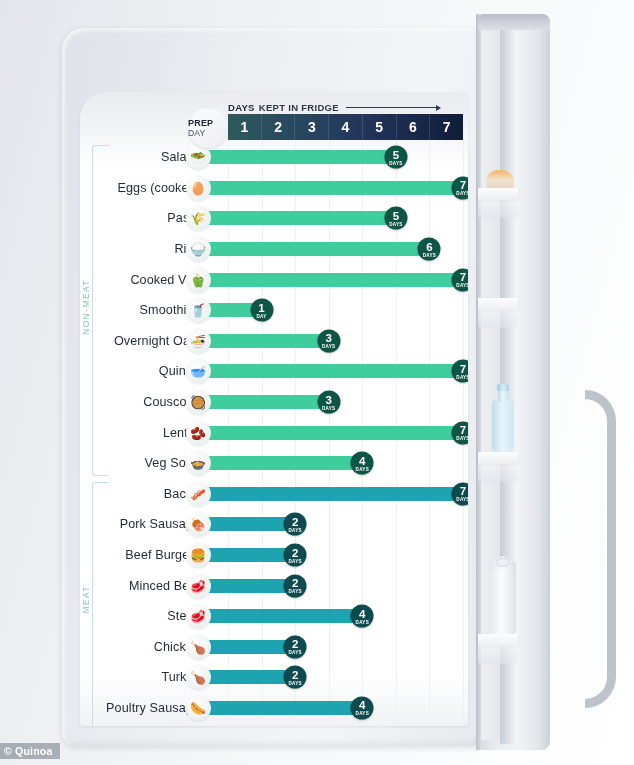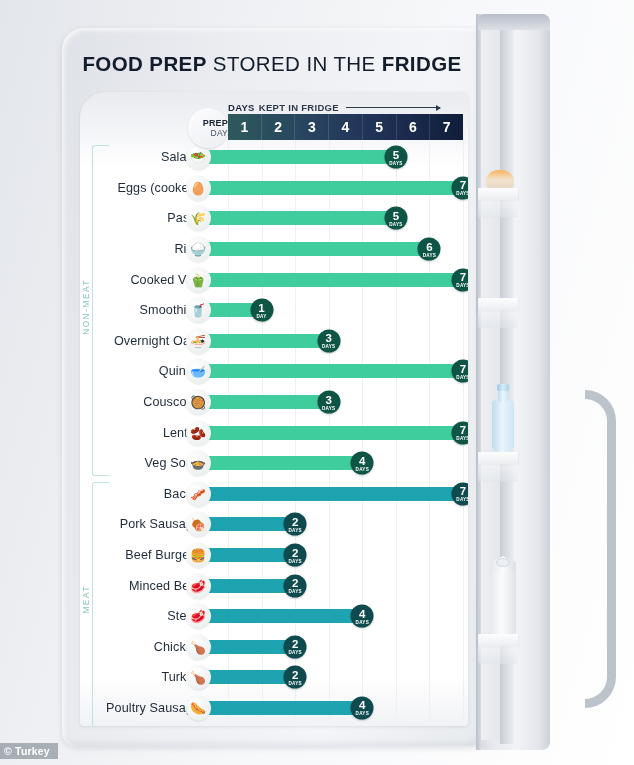--- a/index.html
+++ b/index.html
@@ -78,21 +78,21 @@
     flex:1;display:flex;align-items:center;justify-content:center;
     color:#fff;font-size:14px;font-weight:bold;
     border-right:1px solid rgba(255,255,255,.13);
   }
   #day-strip .cell:last-child{border-right:none;}
 
   #prep-day{
     position:absolute;left:108px;top:2px;width:40px;height:40px;border-radius:50%;
     background:linear-gradient(145deg,#fdfdfe,#eceef1);
     box-shadow:0 1px 2px rgba(110,120,135,.25);
-    display:flex;flex-direction:column;align-items:flex-end;justify-content:center;
+    display:flex;flex-direction:column;align-items:flex-start;justify-content:center;
     z-index:3;
   }
   #prep-day .p1{font-size:9px;font-weight:bold;color:#1a2433;letter-spacing:.2px;line-height:10px;}
   #prep-day .p2{font-size:8.5px;font-weight:400;color:#41506a;letter-spacing:.2px;line-height:10px;}
 
   
   #rows{position:absolute;left:0;top:50px;width:388px;}
   .row{position:relative;height:30.6px;}
   .row-label{
     position:absolute;right:268px;top:0;height:30.6px;
@@ -227,27 +227,20 @@
   }
 </style>
 </head>
 <body>
 
 <div id="page">
 
   <div id="fridge-body"></div>
   <div id="fridge-inner-shadow"></div>
 
-  <div id="title-bar">
-    <div id="title">
-      <span class="b">FOOD PREP</span>
-      <span class="l">STORED IN THE</span>
-      <span class="b">FRIDGE</span>
-    </div>
-  </div>
 
   <div id="panel">
 
     <div id="gridlines">
         <i style="left: 148px;"></i>
         <i style="left: 181.571px;"></i>
         <i style="left: 215.143px;"></i>
         <i style="left: 248.714px;"></i>
         <i style="left: 282.286px;"></i>
         <i style="left: 315.857px;"></i>
@@ -476,14 +469,14 @@
   <div class="door-item" id="item-butter"></div>
   <div class="door-item" id="item-bottle-body"></div>
   <div class="door-item" id="item-bottle-neck"></div>
   <div class="door-item" id="item-bottle-cap"></div>
   <div class="door-item" id="item-milk-top"></div>
   <div class="door-item" id="item-milk-body"></div>
   <div class="door-item" id="item-milk-cap"></div>
 
   <div id="handle"></div>
 
-  <div id="watermark">© Turkey</div>
+  <div id="watermark">© Quinoa</div>
 </div>
 
 </body></html>

